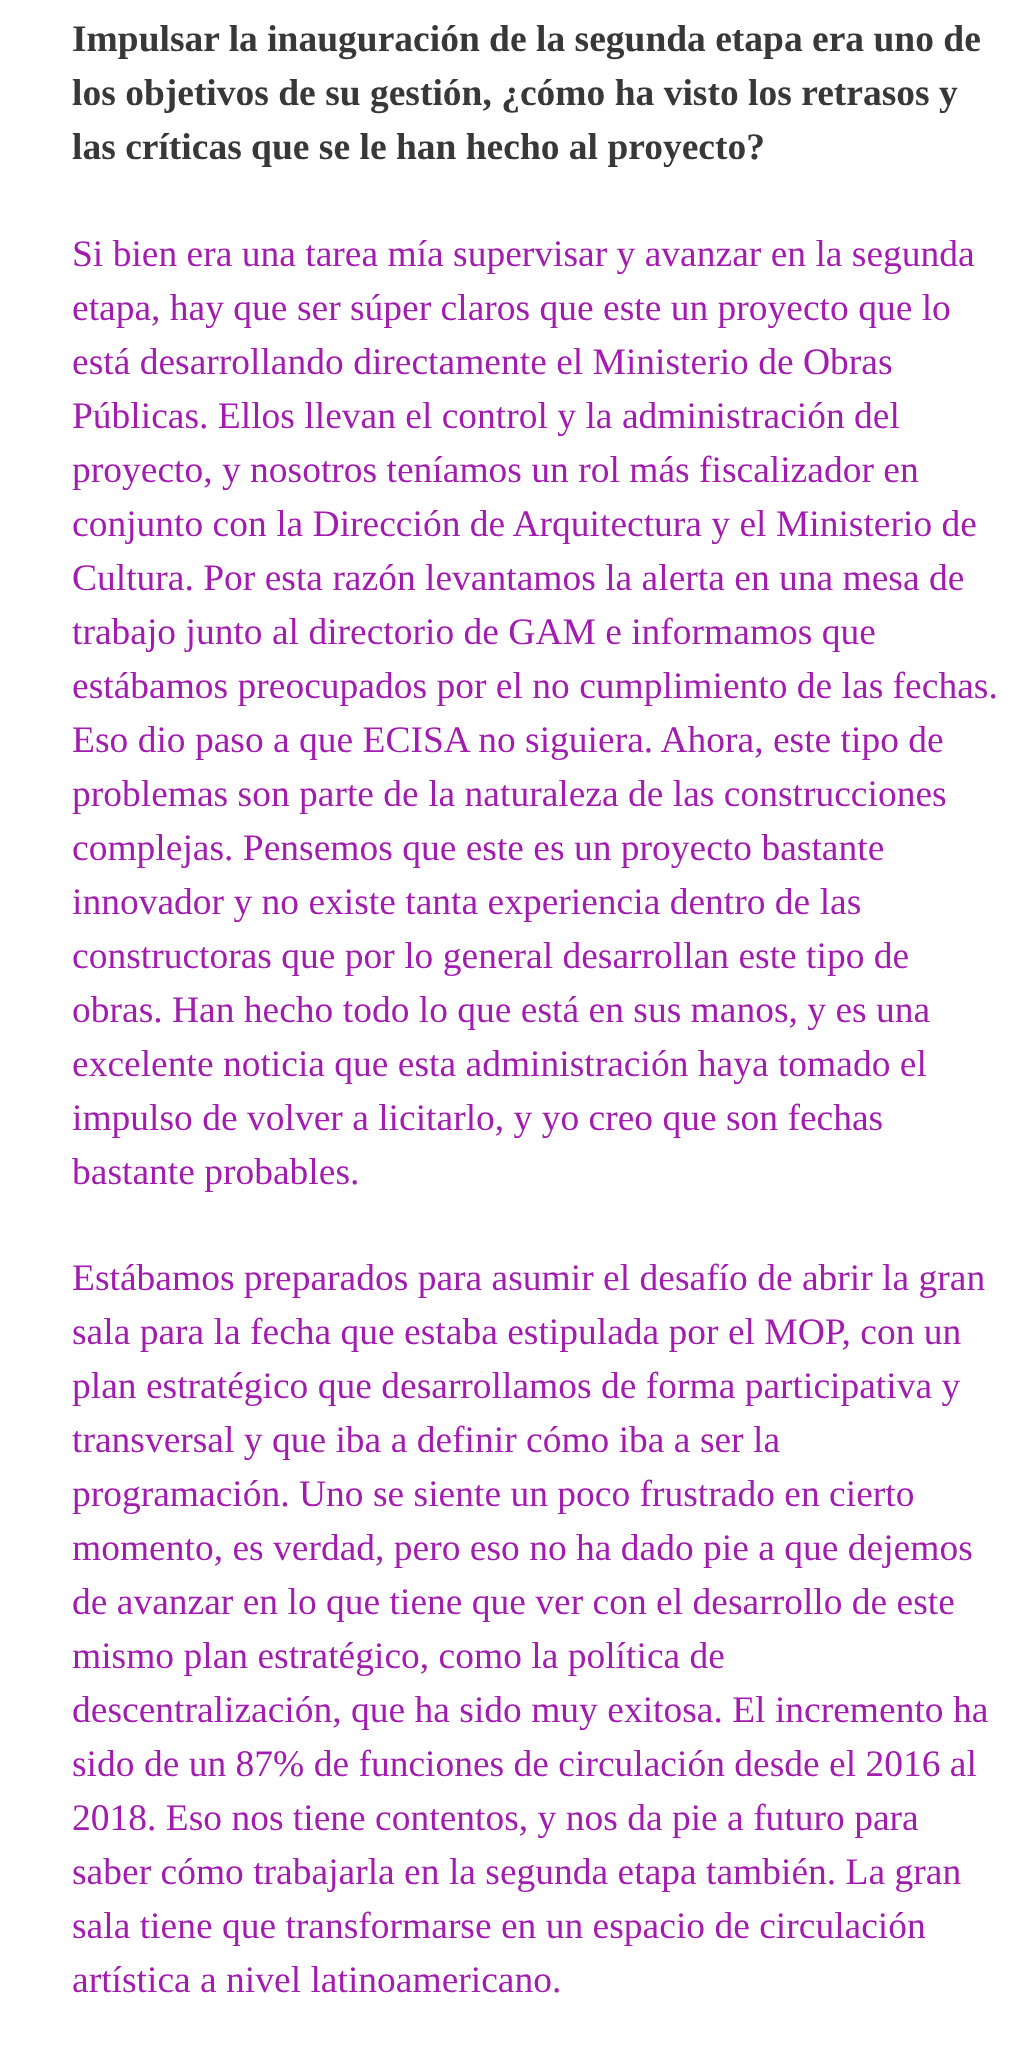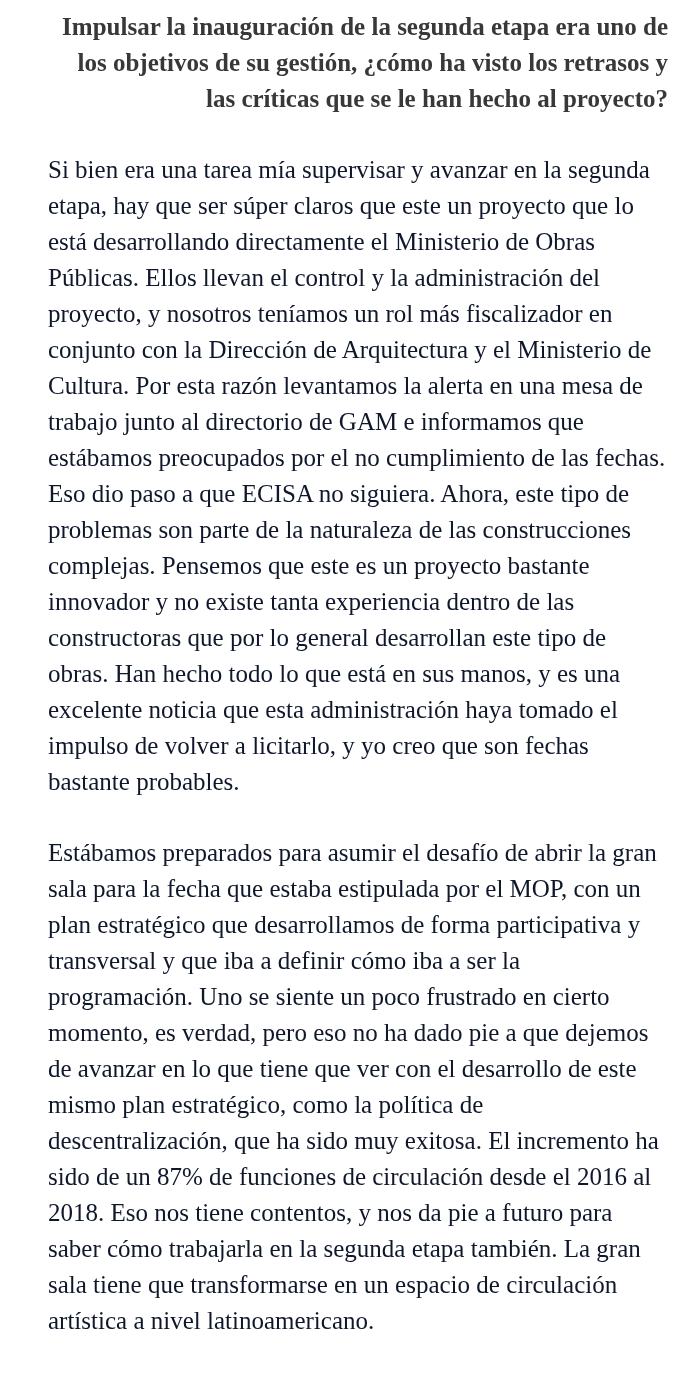--- a/index.html
+++ b/index.html
@@ -18,27 +18,27 @@
     padding: 9px 7px 0 48px;
     width: 620px;
     box-sizing: content-box;
   }
   .article h2.question {
     font-size: 25px;
     line-height: 36px;
     font-weight: bold;
     color: #383838;
     margin: 0 0 35px 0;
-    text-align: right;
+    text-align: left;
   }
   .article p.answer {
     font-size: 25px;
     line-height: 36px;
     font-weight: normal;
-    color: #0f172a;
+    color: #a21caf;
     margin: 0 0 35px 0;
     text-align: left;
   }
 </style>
 </head>
 <body>
 
 <div class="article">
   <h2 class="question">Impulsar la inauguración de la segunda etapa era uno de los objetivos de su gestión, ¿cómo ha visto los retrasos y las críticas que se le han hecho al proyecto?</h2>
 

